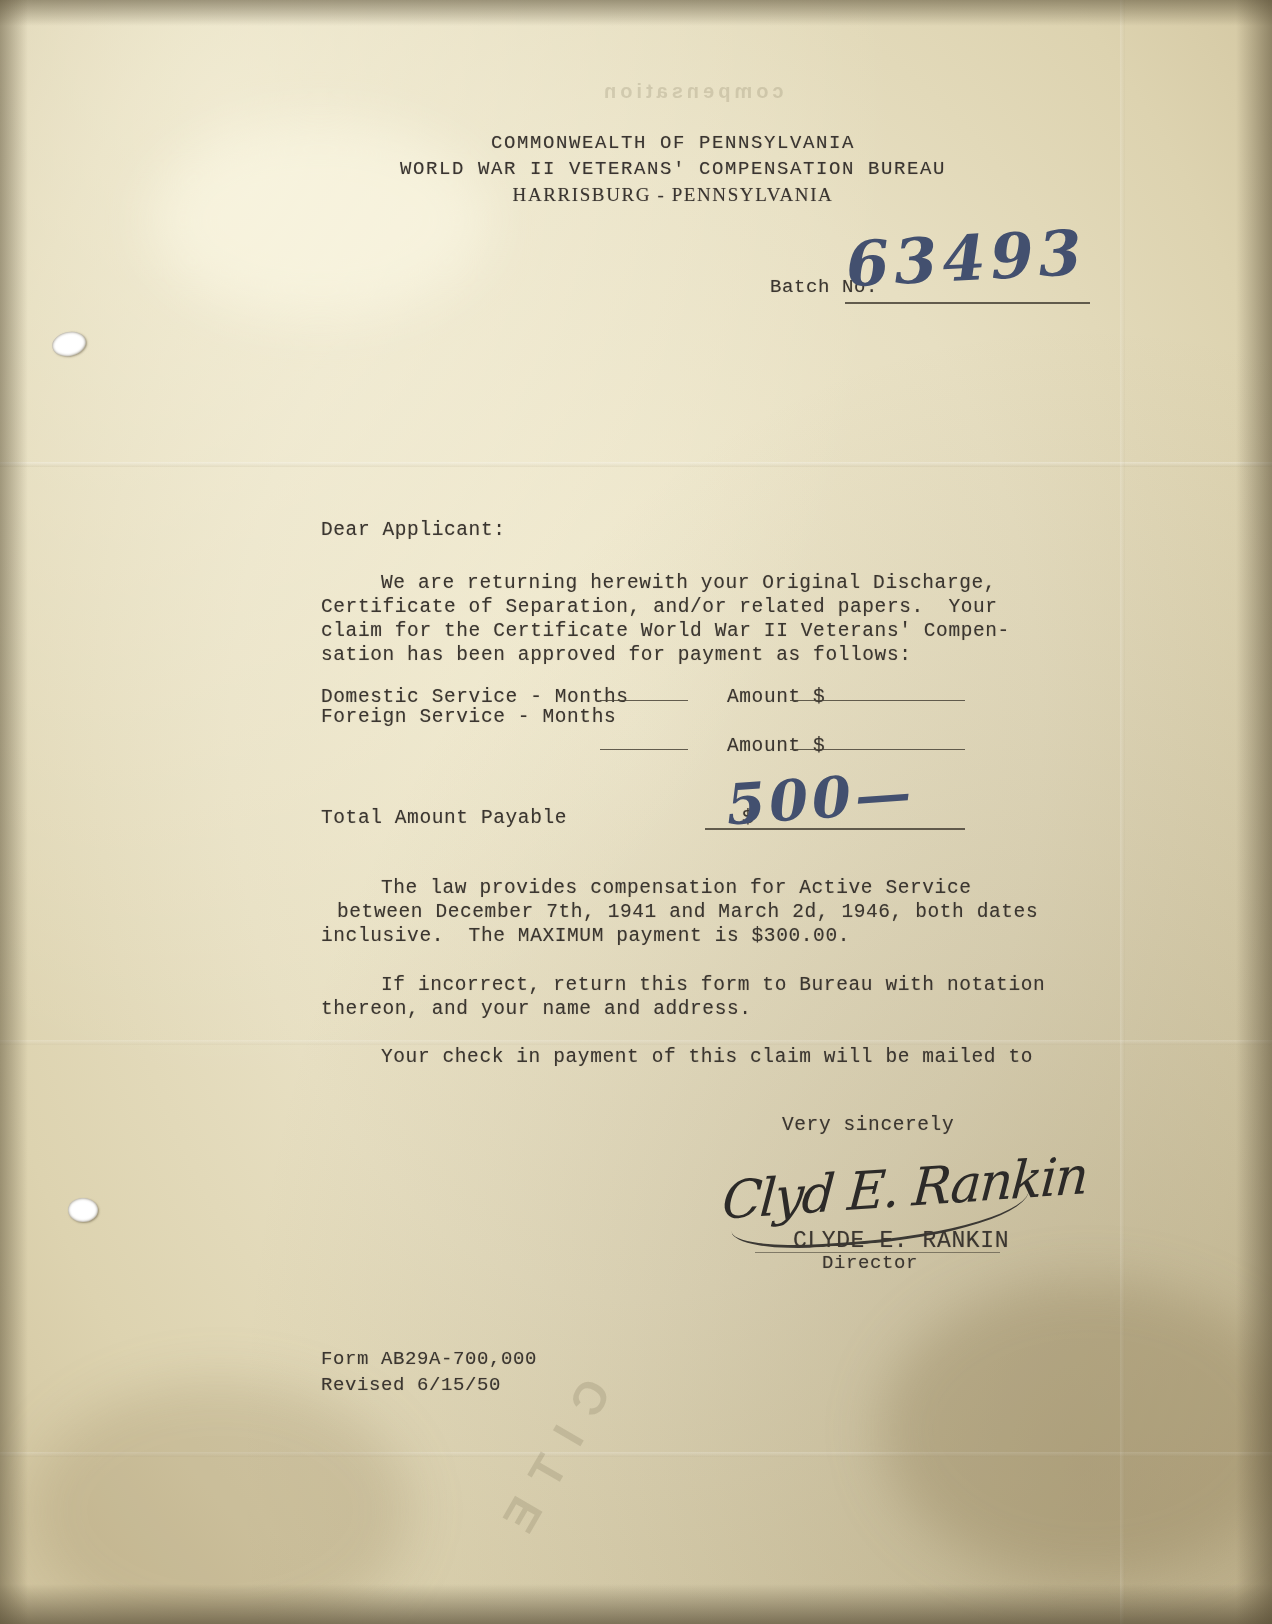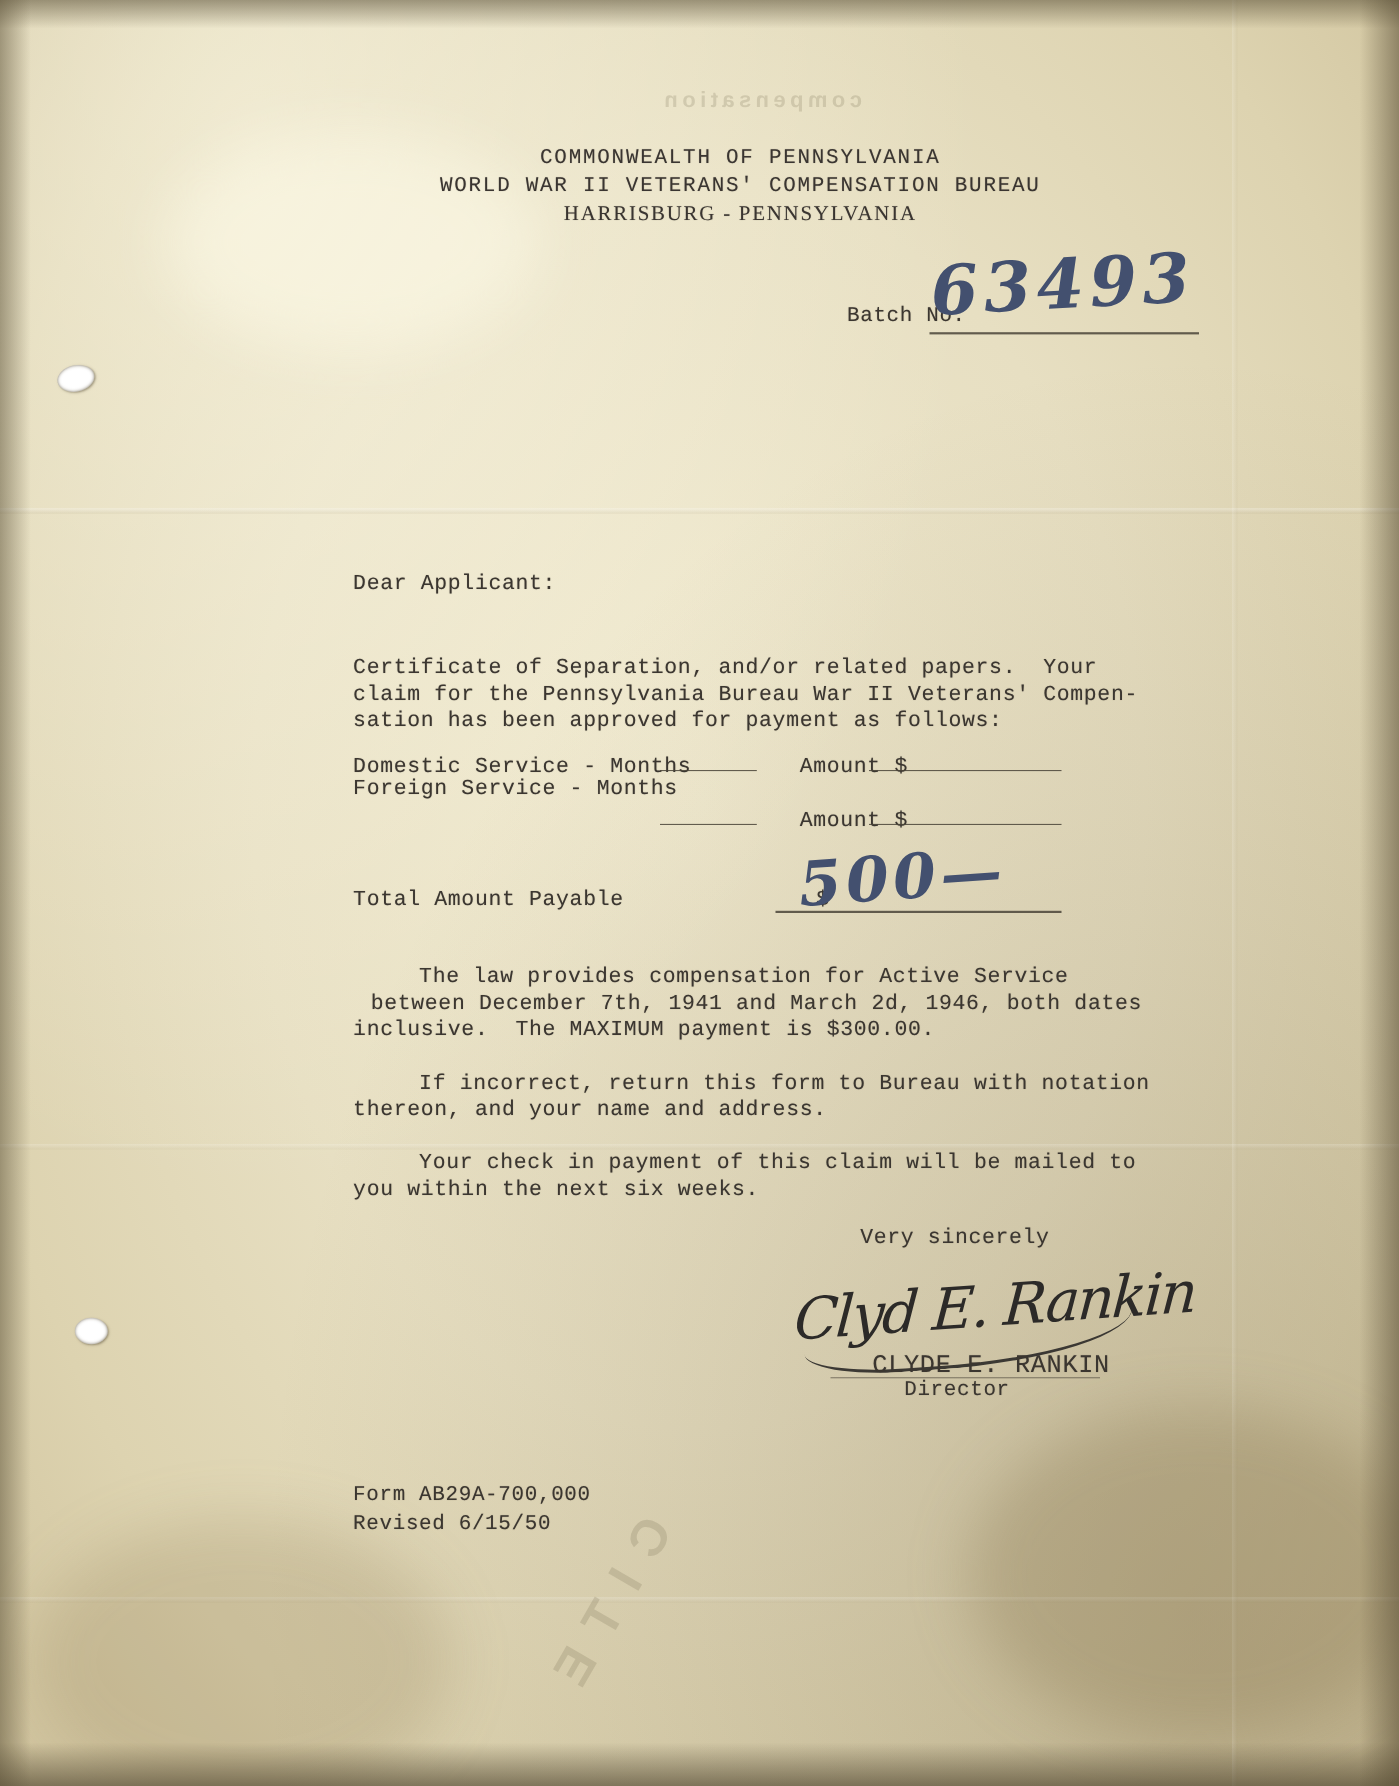--- a/index.html
+++ b/index.html
@@ -165,22 +165,23 @@
   <div class="typed hdr" style="top:132px;">COMMONWEALTH OF PENNSYLVANIA</div>
   <div class="typed hdr" style="top:158px;">WORLD WAR II VETERANS' COMPENSATION BUREAU</div>
   <div class="typed hdr" style="top:184px;font-family:Liberation Serif, serif;">HARRISBURG - PENNSYLVANIA</div>
 
   <div class="typed" style="left:733px; top:276px; font-size:19px;">Batch No.</div>
   <div class="hand batchno" style="left:846px; top:222px;">63493</div>
   <div class="rule" style="left:845px; top:302px; width:245px;"></div>
 
   <div class="typed body-line" style="left:284px; top:515px;">Dear Applicant:</div>
 
+  <div class="typed body-line" style="left:344px; top:568px;">We are returning herewith your Original Discharge,</div>
   <div class="typed body-line" style="left:284px; top:592px;">Certificate of Separation, and/or related papers.  Your</div>
-  <div class="typed body-line" style="left:284px; top:616px;">claim for the Pennsylvania Bureau War II Veterans' Compen-</div>
+  <div class="typed body-line" style="left:284px; top:616px;">claim for the Certificate World War II Veterans' Compen-</div>
   <div class="typed body-line" style="left:284px; top:640px;">sation has been approved for payment as follows:</div>
 
   <div class="typed body-line" style="left:284px; top:682px;">Domestic Service - Months</div>
   <div class="rule thin" style="left:600px; top:700px; width:88px;"></div>
   <div class="typed body-line" style="left:690px; top:682px;">Amount $</div>
   <div class="rule thin" style="left:790px; top:700px; width:175px;"></div>
 
   <div class="typed body-line" style="left:284px; top:702px;">Foreign Service - Months</div>
   <div class="rule thin" style="left:600px; top:749px; width:88px;"></div>
   <div class="typed body-line" style="left:690px; top:731px;">Amount $</div>
@@ -192,21 +193,20 @@
   <div class="rule" style="left:705px; top:828px; width:260px;"></div>
 
   <div class="typed body-line" style="left:344px; top:873px;">The law provides compensation for Active Service</div>
   <div class="typed body-line" style="left:300px; top:897px;text-align:center;">between December 7th, 1941 and March 2d, 1946, both dates</div>
   <div class="typed body-line" style="left:284px; top:921px;">inclusive.  The MAXIMUM payment is $300.00.</div>
 
   <div class="typed body-line" style="left:344px; top:970px;">If incorrect, return this form to Bureau with notation</div>
   <div class="typed body-line" style="left:284px; top:994px;">thereon, and your name and address.</div>
 
   <div class="typed body-line" style="left:344px; top:1042px;font-family:Liberation Mono, monospace;">Your check in payment of this claim will be mailed to</div>
-  <div class="typed body-line" style="left:284px; top:1066px;">you within the next six weeks.</div>
 
   <div class="typed body-line" style="left:745px; top:1110px;">Very sincerely</div>
 
   <div class="signature" style="left:722px; top:1158px;">Clyd E. Rankin</div>
   <div class="sig-swash" style="left:730px; top:1170px;"></div>
   <div class="typed" style="left:756px; top:1228px; font-size:23px;">CLYDE E. RANKIN</div>
   <div class="rule thin" style="left:755px; top:1252px; width:245px; opacity:0.6;"></div>
   <div class="typed" style="left:785px; top:1252px; font-size:19px;">Director</div>
 
   <div class="typed" style="left:284px; top:1348px; font-size:19px;">Form AB29A-700,000</div>

